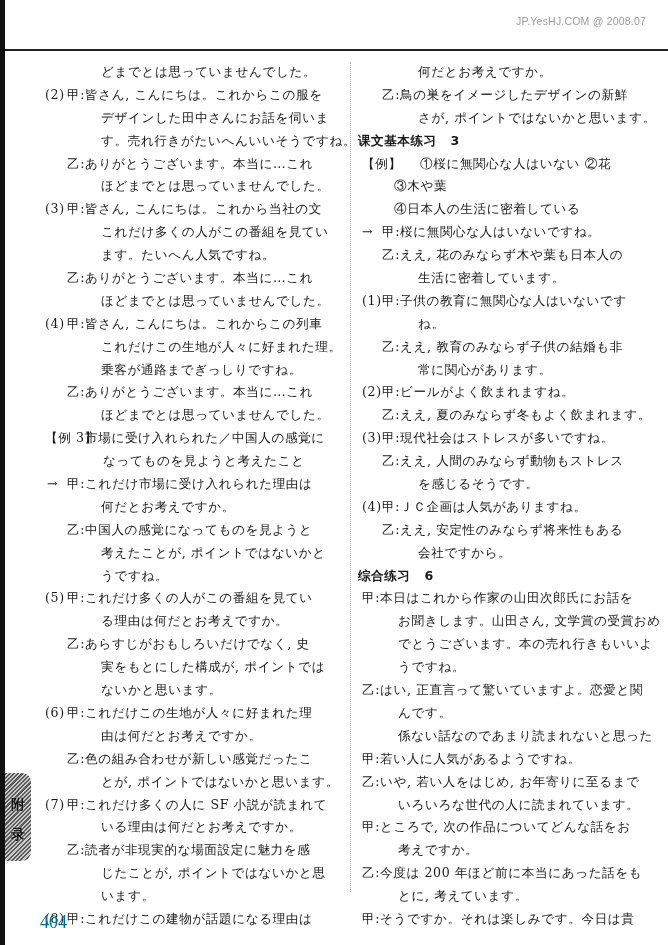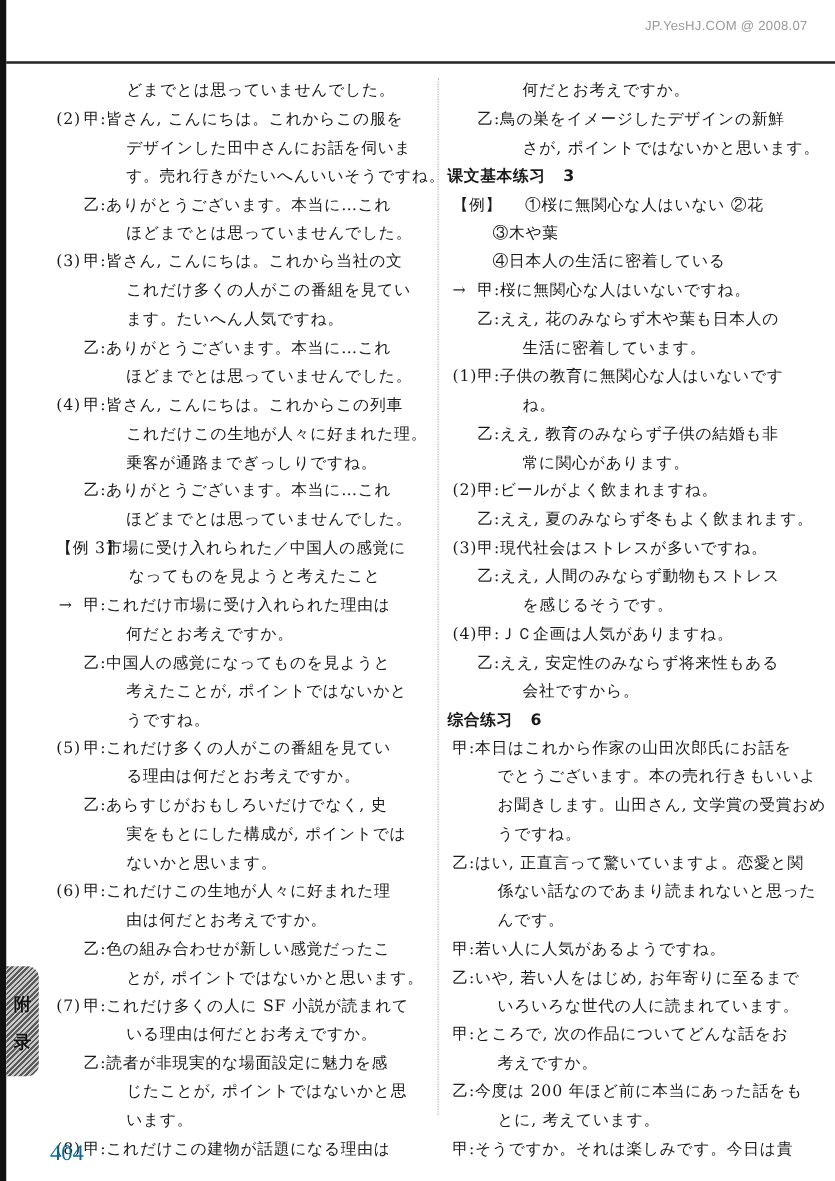--- a/index.html
+++ b/index.html
@@ -302,37 +302,37 @@
     </div>
     <div class="line">
       <span class="txt cont">会社ですから。</span>
     </div>
     <div class="line heading"><span>综合练习</span><span class="hnum">6</span></div>
     <div class="line">
       <span class="spk0">甲:</span>
       <span class="txt sp0">本日はこれから作家の山田次郎氏にお話を</span>
     </div>
     <div class="line">
+      <span class="txt sp0c">お聞きします。山田さん, 文学賞の受賞おめ</span>
+    </div>
+    <div class="line">
       <span class="txt sp0c">でとうございます。本の売れ行きもいいよ</span>
-    </div>
-    <div class="line">
-      <span class="txt sp0c">お聞きします。山田さん, 文学賞の受賞おめ</span>
     </div>
     <div class="line">
       <span class="txt sp0c">うですね。</span>
     </div>
     <div class="line">
       <span class="spk0">乙:</span>
       <span class="txt sp0">はい, 正直言って驚いていますよ。恋愛と関</span>
     </div>
     <div class="line">
+      <span class="txt sp0c">んです。</span>
+    </div>
+    <div class="line">
       <span class="txt sp0c">係ない話なのであまり読まれないと思った</span>
-    </div>
-    <div class="line">
-      <span class="txt sp0c">んです。</span>
     </div>
     <div class="line">
       <span class="spk0">甲:</span>
       <span class="txt sp0">若い人に人気があるようですね。</span>
     </div>
     <div class="line">
       <span class="spk0">乙:</span>
       <span class="txt sp0">いや, 若い人をはじめ, お年寄りに至るまで</span>
     </div>
     <div class="line">

